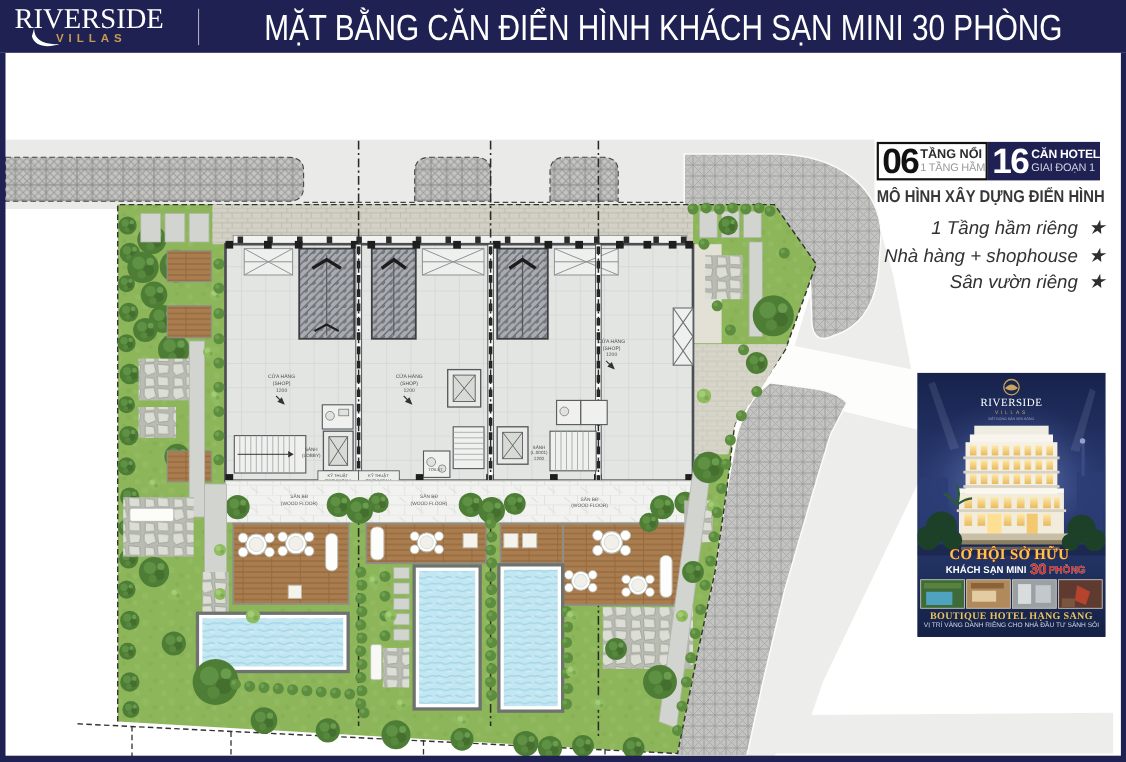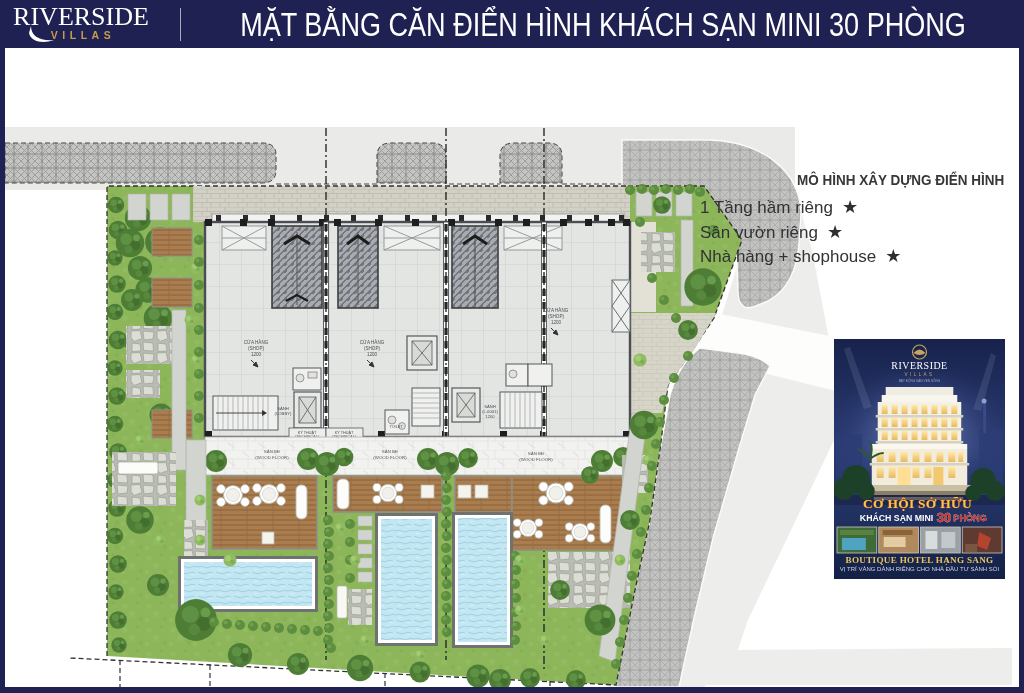--- a/index.html
+++ b/index.html
@@ -26,21 +26,21 @@
   #badge .c1 .t .a{font-size:11.5px;font-weight:bold;color:#2c2c2e;white-space:nowrap;}
   #badge .c1 .t .b{font-size:10px;color:#999;white-space:nowrap;letter-spacing:-0.2px;}
   #badge .c2{width:102px;height:35px;background:#1e2152;display:flex;align-items:center;padding-left:4px;box-sizing:border-box;}
   #badge .c2 .n{font-size:32px;font-weight:bold;color:#fff;letter-spacing:-1.5px;line-height:31px;}
   #badge .c2 .t{margin-left:3px;line-height:11px;}
   #badge .c2 .t .a{font-size:11px;font-weight:bold;color:#fff;white-space:nowrap;letter-spacing:-0.2px;}
   #badge .c2 .t .b{font-size:10px;color:#cfd3e2;white-space:nowrap;letter-spacing:-0.2px;}
   #mohinh{position:absolute;left:797px;top:171px;text-align:left;
     font-size:15.5px;font-weight:bold;color:#37373a;white-space:nowrap;transform:scaleX(.87);transform-origin:left center;}
   #feat{position:absolute;left:700px;top:196px;width:305px;}
-  #feat .row{height:24.6px;font-size:17px;color:#323235;white-space:nowrap;}
+  #feat .row{height:24.6px;text-align:right;font-size:17px;color:#323235;white-space:nowrap;font-style:italic;}
   #feat .row .st{color:#2f2f31;font-size:18px;margin-left:9px;}
   
   #poster{position:absolute;left:834px;top:339px;width:171px;height:240px;background:#1c2950;overflow:hidden;}
 </style>
 </head>
 <body>
 <div id="page">
 
   <svg id="plan" style="position:absolute;left:0;top:0" width="1024" height="693" viewBox="0 0 1024 693">
     <defs>
@@ -708,27 +708,43 @@
   <div id="hsep"></div>
 
   <div id="htitle">MẶT BẰNG CĂN ĐIỂN HÌNH KHÁCH SẠN MINI 30 PHÒNG</div>
 
   <div class="bL"></div>
 
   <div class="bR"></div>
 
   <div class="bB"></div>
 
+  <div id="badge">
+    <div class="c1">
+        <span class="n">06</span>
+        <span class="t">
+          <div class="a">TẦNG NỔI</div>
+          <div class="b">1 TẦNG HẦM</div>
+        </span>
+      </div>
+    <div class="c2">
+        <span class="n">16</span>
+        <span class="t">
+          <div class="a">CĂN HOTEL</div>
+          <div class="b">GIAI ĐOẠN 1</div>
+        </span>
+      </div>
+  </div>
 
   <div id="mohinh">MÔ HÌNH XÂY DỰNG ĐIỂN HÌNH</div>
 
   <div id="feat">
     <div class="row">1 Tầng hầm riêng<span class="st">★</span></div>
+    <div class="row">Nhà hàng + shophouse<span class="st">★</span></div>
     <div class="row">Sân vườn riêng<span class="st">★</span></div>
-    <div class="row">Nhà hàng + shophouse<span class="st">★</span></div>
   </div>
 
   <div id="poster">
     <svg width="171" height="240" viewBox="0 0 172 240" preserveAspectRatio="none">
       <defs>
         <linearGradient id="psky" x1="0" y1="0" x2="0" y2="1">
           <stop offset="0" stop-color="#17234c"></stop>
             <stop offset="0.45" stop-color="#2b3b74"></stop>
             <stop offset="0.75" stop-color="#20305f"></stop>
             <stop offset="1" stop-color="#142045"></stop>

